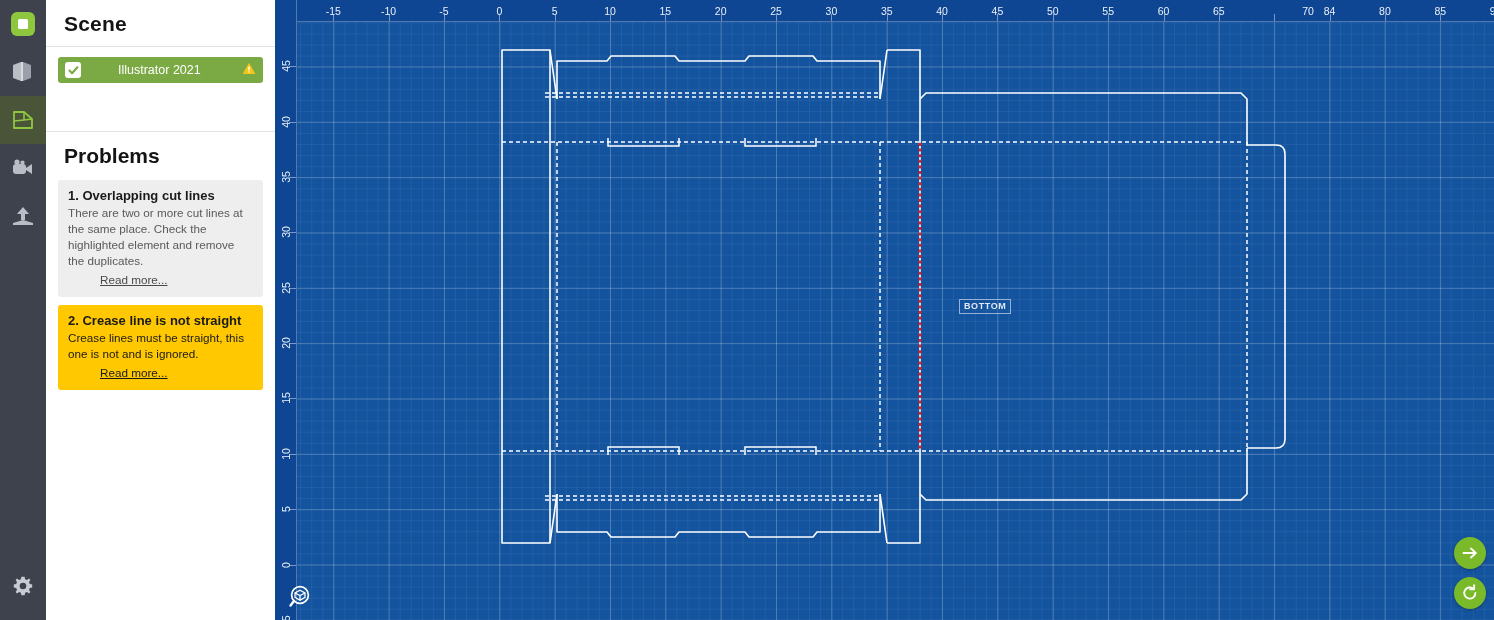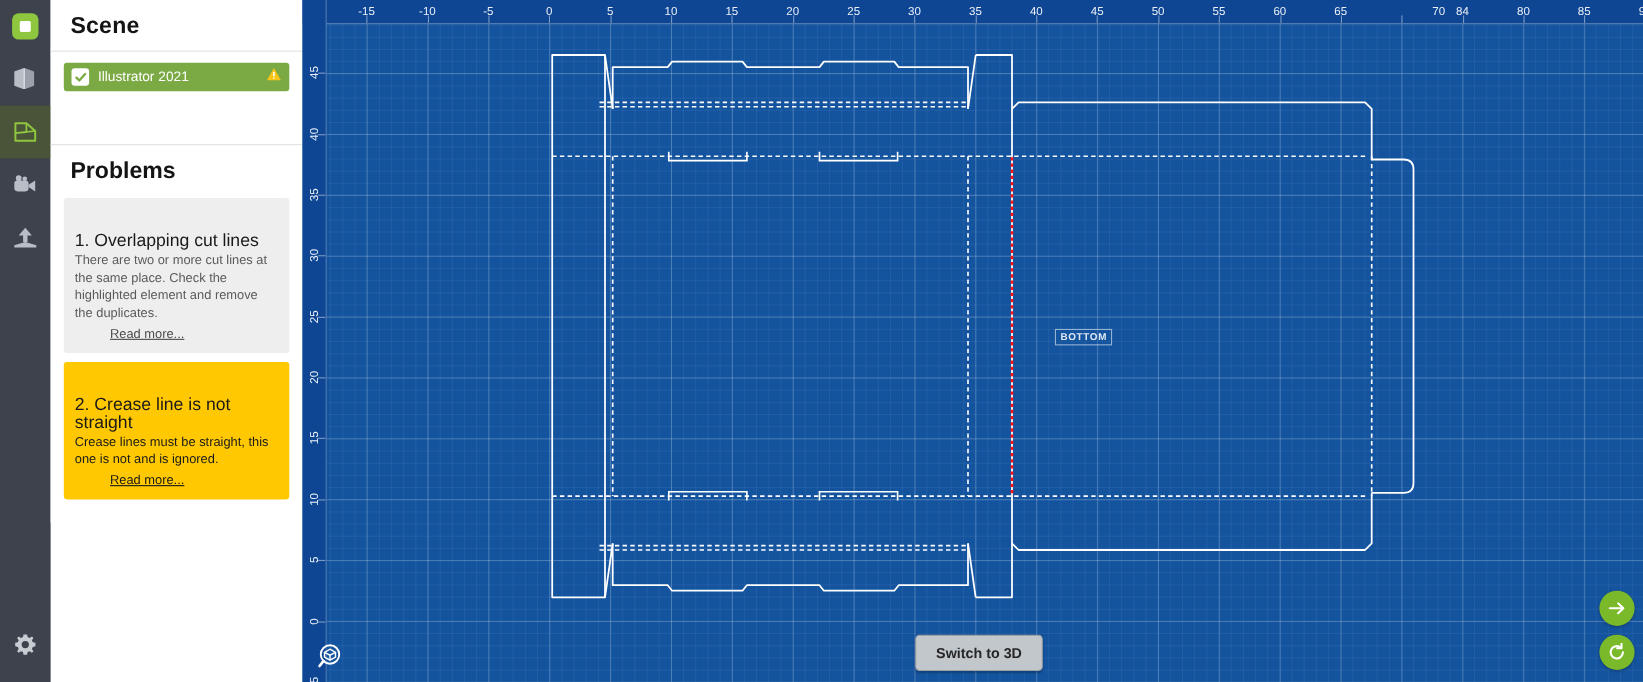--- a/index.html
+++ b/index.html
@@ -37,21 +37,21 @@
   }
   .panel-head {
     font-size: 21px; font-weight: bold; color: #141414;
     padding: 12px 0 10px 18px; letter-spacing: .2px;
   }
   .panel-sep { height: 1px; background: #e2e2e2; margin: 0; }
   .scene-list { padding: 10px 12px 0 12px; min-height: 84px; }
   .scene-item {
     height: 26px; background: #7ba944; border-radius: 3px;
     display: flex; align-items: center; padding: 0 7px;
-    cursor: pointer; position: relative;
+    cursor: pointer; position: relative; gap: 29px;
   }
   .chk {
     width: 16px; height: 16px; background: #fff; border-radius: 3px;
     display: flex; align-items: center; justify-content: center;
     flex: 0 0 16px;
   }
   .scene-label {
     color: #ffffff; font-size: 12.5px; margin-left: 8px;
     white-space: nowrap; overflow: hidden; text-overflow: ellipsis; flex: 1 1 auto;
   }
@@ -61,21 +61,21 @@
     font-size: 21px; font-weight: bold; color: #141414;
     padding: 12px 0 12px 18px;
   }
   .problems-list { padding: 0 12px; display: flex; flex-direction: column; gap: 8px; }
   .prob {
     border-radius: 3px; padding: 8px 10px 9px 10px;
     font-size: 11.7px; line-height: 16px;
   }
   .prob.grey { background: #eeeeee; color: #5a5a5a; }
   .prob.yellow { background: #ffc800; color: #1a1a1a; }
-  .prob-title { font-weight: normal; color: #1a1a1a; margin-bottom: 1px; font-size: 16px; margin-top: 24px; }
+  .prob-title { font-weight: bold; color: #1a1a1a; margin-bottom: 1px; font-size: 13px; }
   .prob-body { margin: 0 0 3px 0; }
   .prob-link { text-decoration: underline; cursor: pointer; display: inline-block; color: inherit; margin-left: 32px; }
   .prob.grey .prob-link { color: #4a4a4a; }
 
   
   .canvas-wrap {
     flex: 1 1 auto; position: relative; height: 620px;
     background: #0d4a9b; overflow: hidden;
   }
   .grid {
@@ -396,21 +396,20 @@
         </div>
         <div class="tickmark-v" style="top: 564.5px;"></div>
         <div class="rtick-v" style="top: 619.85px;">
           <span>-5</span>
         </div>
         <div class="tickmark-v" style="top: 619.85px;"></div>
       </div>
 
     <div class="bottom-label">BOTTOM</div>
 
-    <div class="switch3d">Switch to 3D</div>
 
     <div class="origin-btn">
       <svg width="26" height="26" viewBox="0 0 26 26">
         <circle cx="12" cy="11" r="8.4" fill="none" stroke="#ffffff" stroke-width="1.7"></circle>
         <path d="M6 17 L2.5 21.5" stroke="#ffffff" stroke-width="2.4" stroke-linecap="round"></path>
         <path d="M12 6.2 L17 9 L17 13.4 L12 16.2 L7 13.4 L7 9 Z" fill="none" stroke="#ffffff" stroke-width="1.3"></path>
         <path d="M7 9 L12 11.6 L17 9 M12 11.6 L12 16.2" fill="none" stroke="#ffffff" stroke-width="1.3"></path>
       </svg>
     </div>
 

